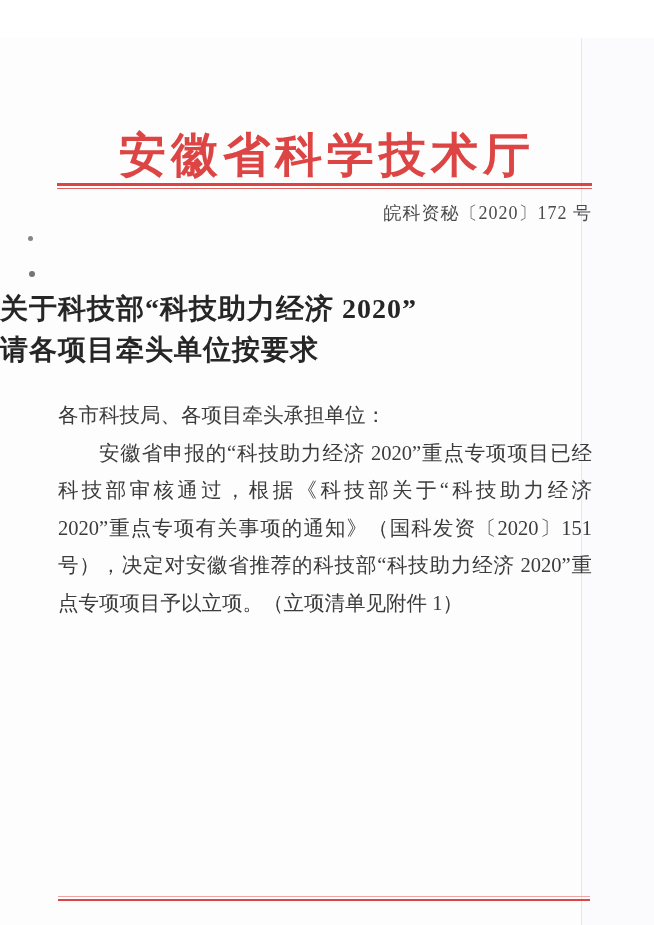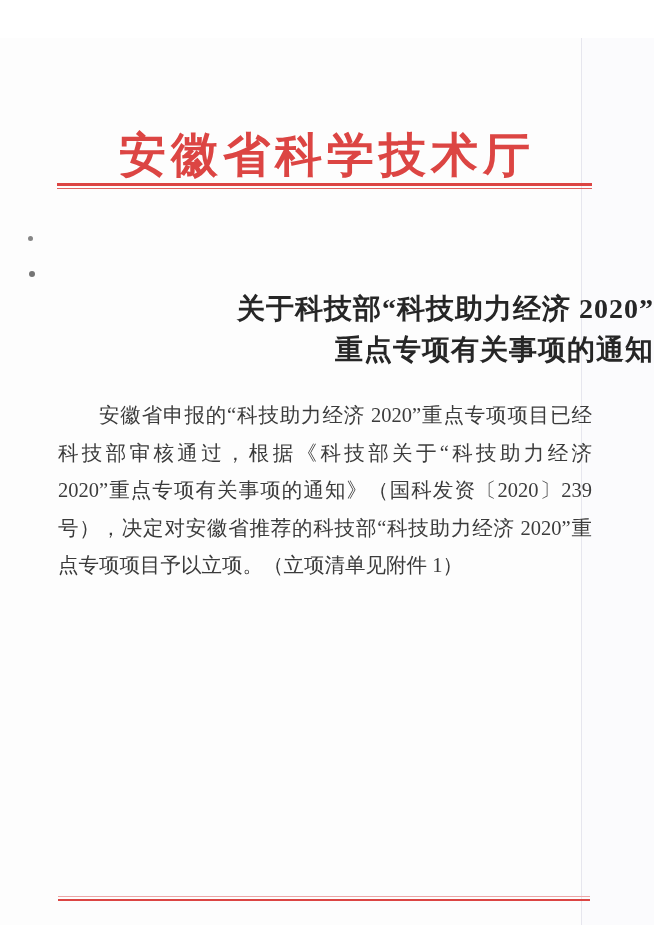--- a/index.html
+++ b/index.html
@@ -59,21 +59,21 @@
     font-size: 18px;
     letter-spacing: 1px;
     color: var(--doc-number-ink, #4a4a4a);
     white-space: nowrap;
   }
   
   .notice-title {
     position: absolute;
     top: 250px; left: 0;
     width: 100%;
-    text-align: right;
+    text-align: left;
     font-size: 28px;
     font-weight: 700;
     line-height: 41px;
     letter-spacing: 1px;
     color: var(--title-ink, #262626);
   }
   
   .notice-body {
     position: absolute;
     top: 359px; left: 58px;
@@ -118,29 +118,31 @@
 <div class="page">
 
   <div class="paper-right-strip"></div>
   <div class="paper-edge-line"></div>
 
   <div class="org-name">安徽省科学技术厅</div>
 
   <div class="rule-thick"></div>
   <div class="rule-thin"></div>
 
+  <div class="doc-number">皖科资秘〔2020〕172 号</div>
 
   <div class="speck speck-1"></div>
   <div class="speck speck-2"></div>
 
   <div class="notice-title">
     <div>关于科技部“科技助力经济 2020”</div>
-    <div>重点专项有关事项的通知</div>
+    <div>请各项目牵头单位按要求</div>
   </div>
 
   <div class="notice-body">
-    <p>安徽省申报的“科技助力经济 2020”重点专项项目已经科技部审核通过，根据《科技部关于“科技助力经济 2020”重点专项有关事项的通知》（国科发资〔2020〕239 号），决定对安徽省推荐的科技部“科技助力经济 2020”重点专项项目予以立项。（立项清单见附件 1）</p>
+    <p class="salutation">各市科技局、各项目牵头承担单位：</p>
+    <p>安徽省申报的“科技助力经济 2020”重点专项项目已经科技部审核通过，根据《科技部关于“科技助力经济 2020”重点专项有关事项的通知》（国科发资〔2020〕151 号），决定对安徽省推荐的科技部“科技助力经济 2020”重点专项项目予以立项。（立项清单见附件 1）</p>
   </div>
 
   <div class="footer-rule-light"></div>
   <div class="footer-rule-dark"></div>
 
 </div>
 
 </body></html>

